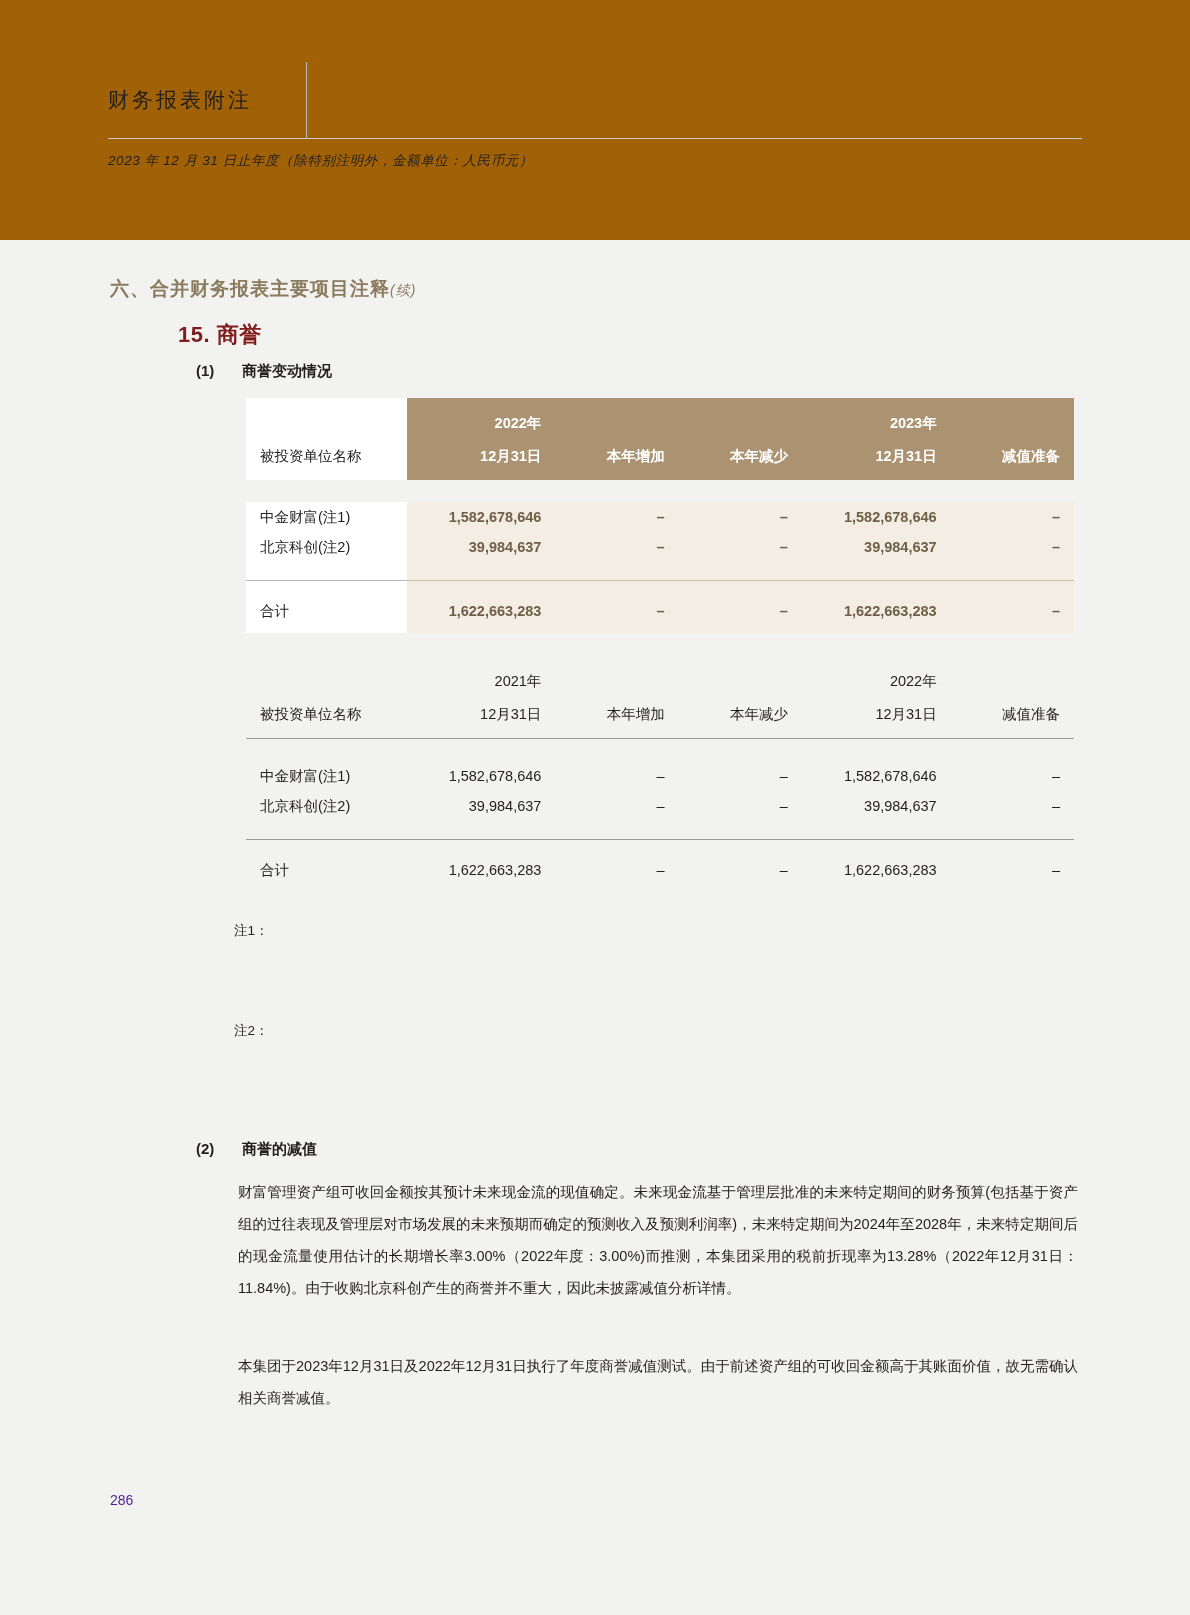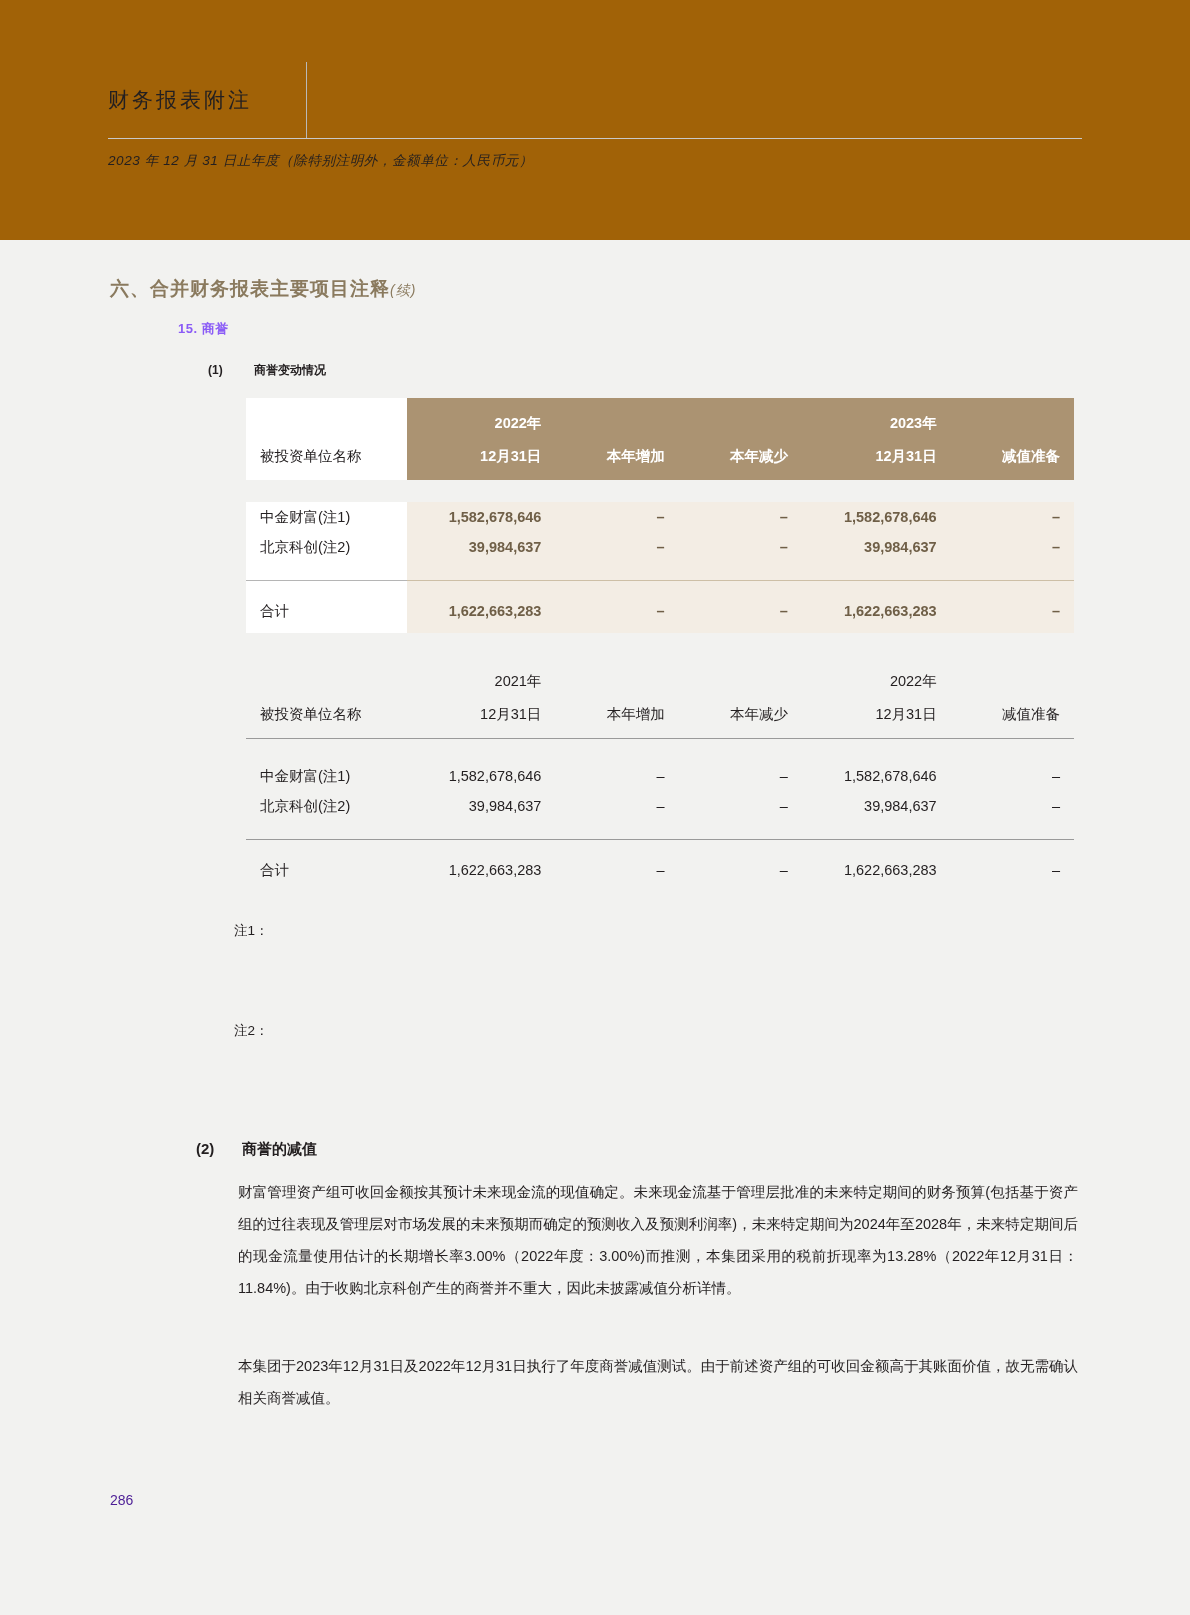--- a/index.html
+++ b/index.html
@@ -79,34 +79,33 @@
   .section-title .cont {
     font-size: 14px;
     font-style: italic;
     font-weight: 400;
   }
 
   .item-no {
     position: absolute;
     left: 178px;
     top: 80px;
-    font-size: 13px;
-    font-weight: 700;
-    color: #8b5cf6;
+    font-size: 22px;
+    font-weight: 700;
+    color: #7f1d1d;
     letter-spacing: 0.5px;
   }
 
   .sub-head-1 {
     position: absolute;
     left: 196px;
     top: 122px;
-    font-size: 12px;
-    font-weight: 700;
-    color: #231f20;
-    margin-left: 12px;
+    font-size: 15px;
+    font-weight: 700;
+    color: #231f20;
   }
   .sub-head-1 .num { display: inline-block; width: 46px; }
 
   
   .tbl {
     position: absolute;
     border-collapse: collapse;
     font-size: 14.5px;
     color: #231f20;
   }

